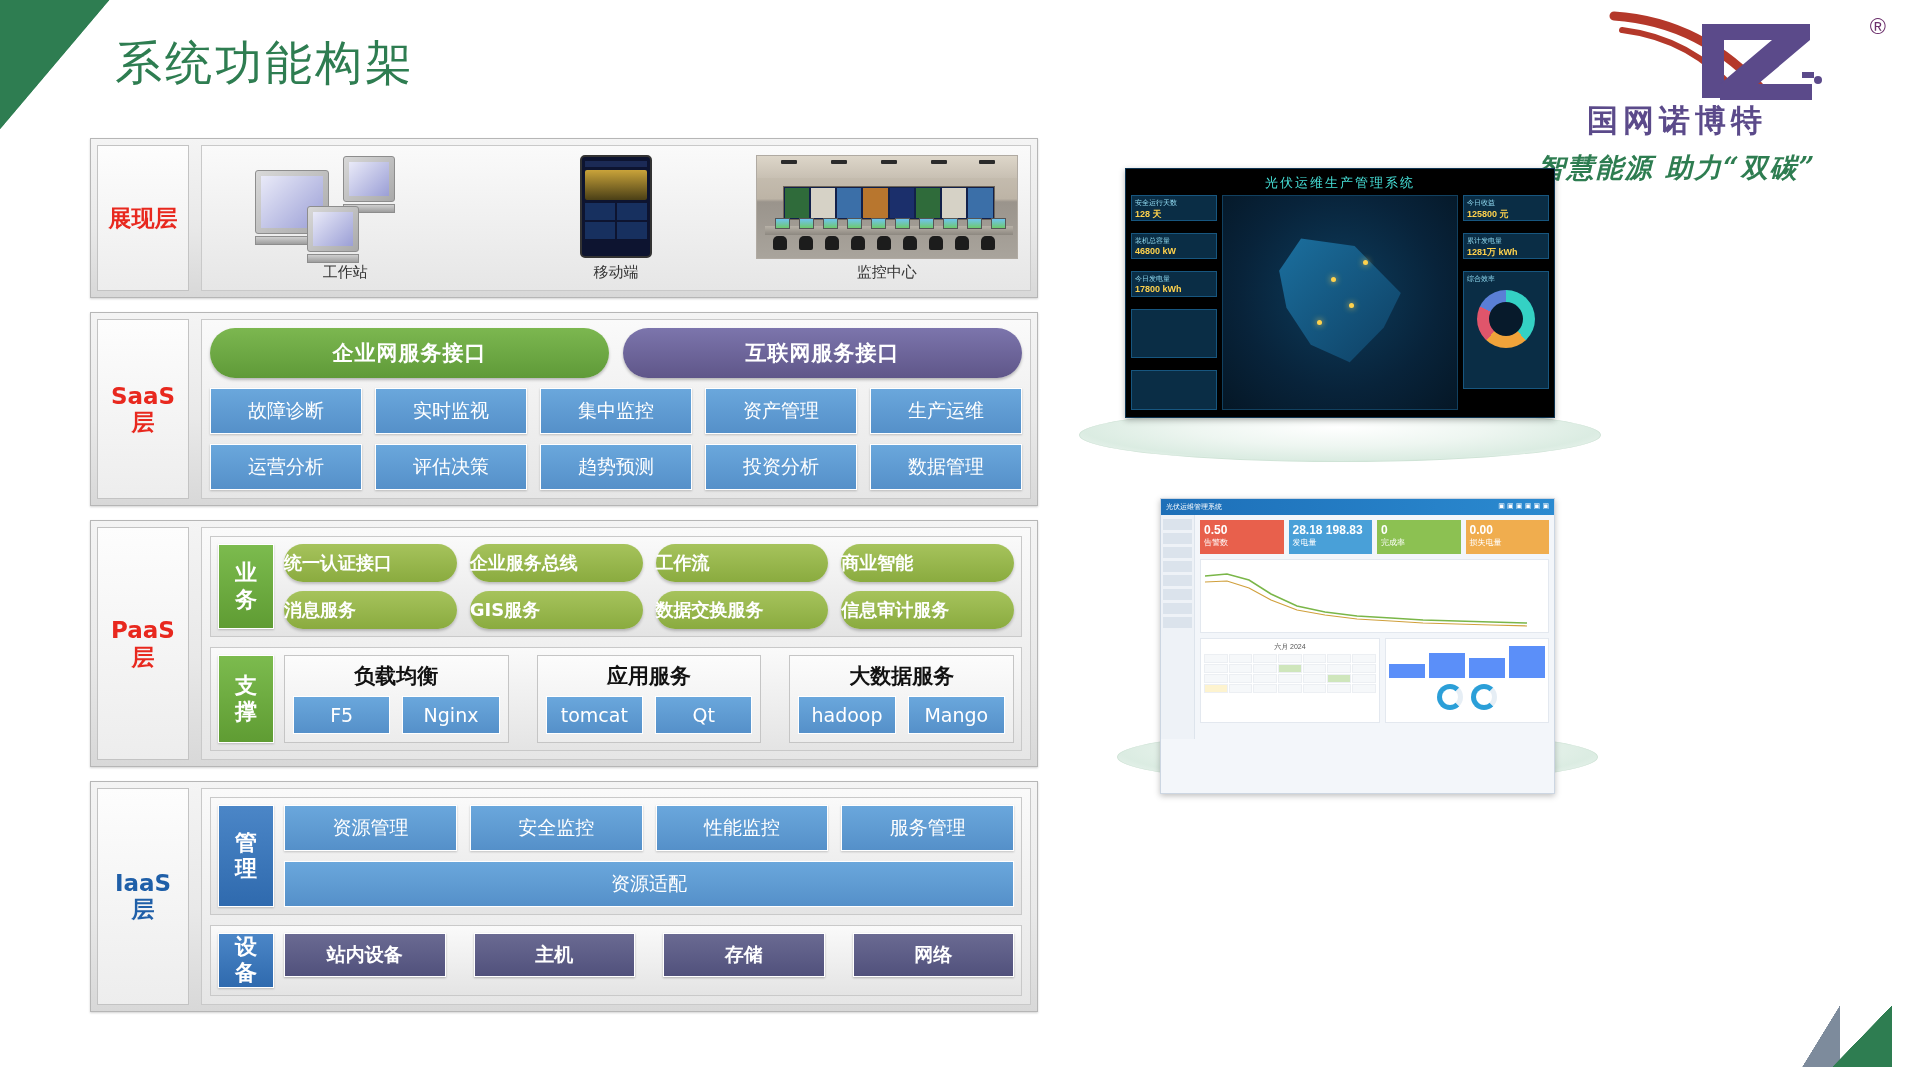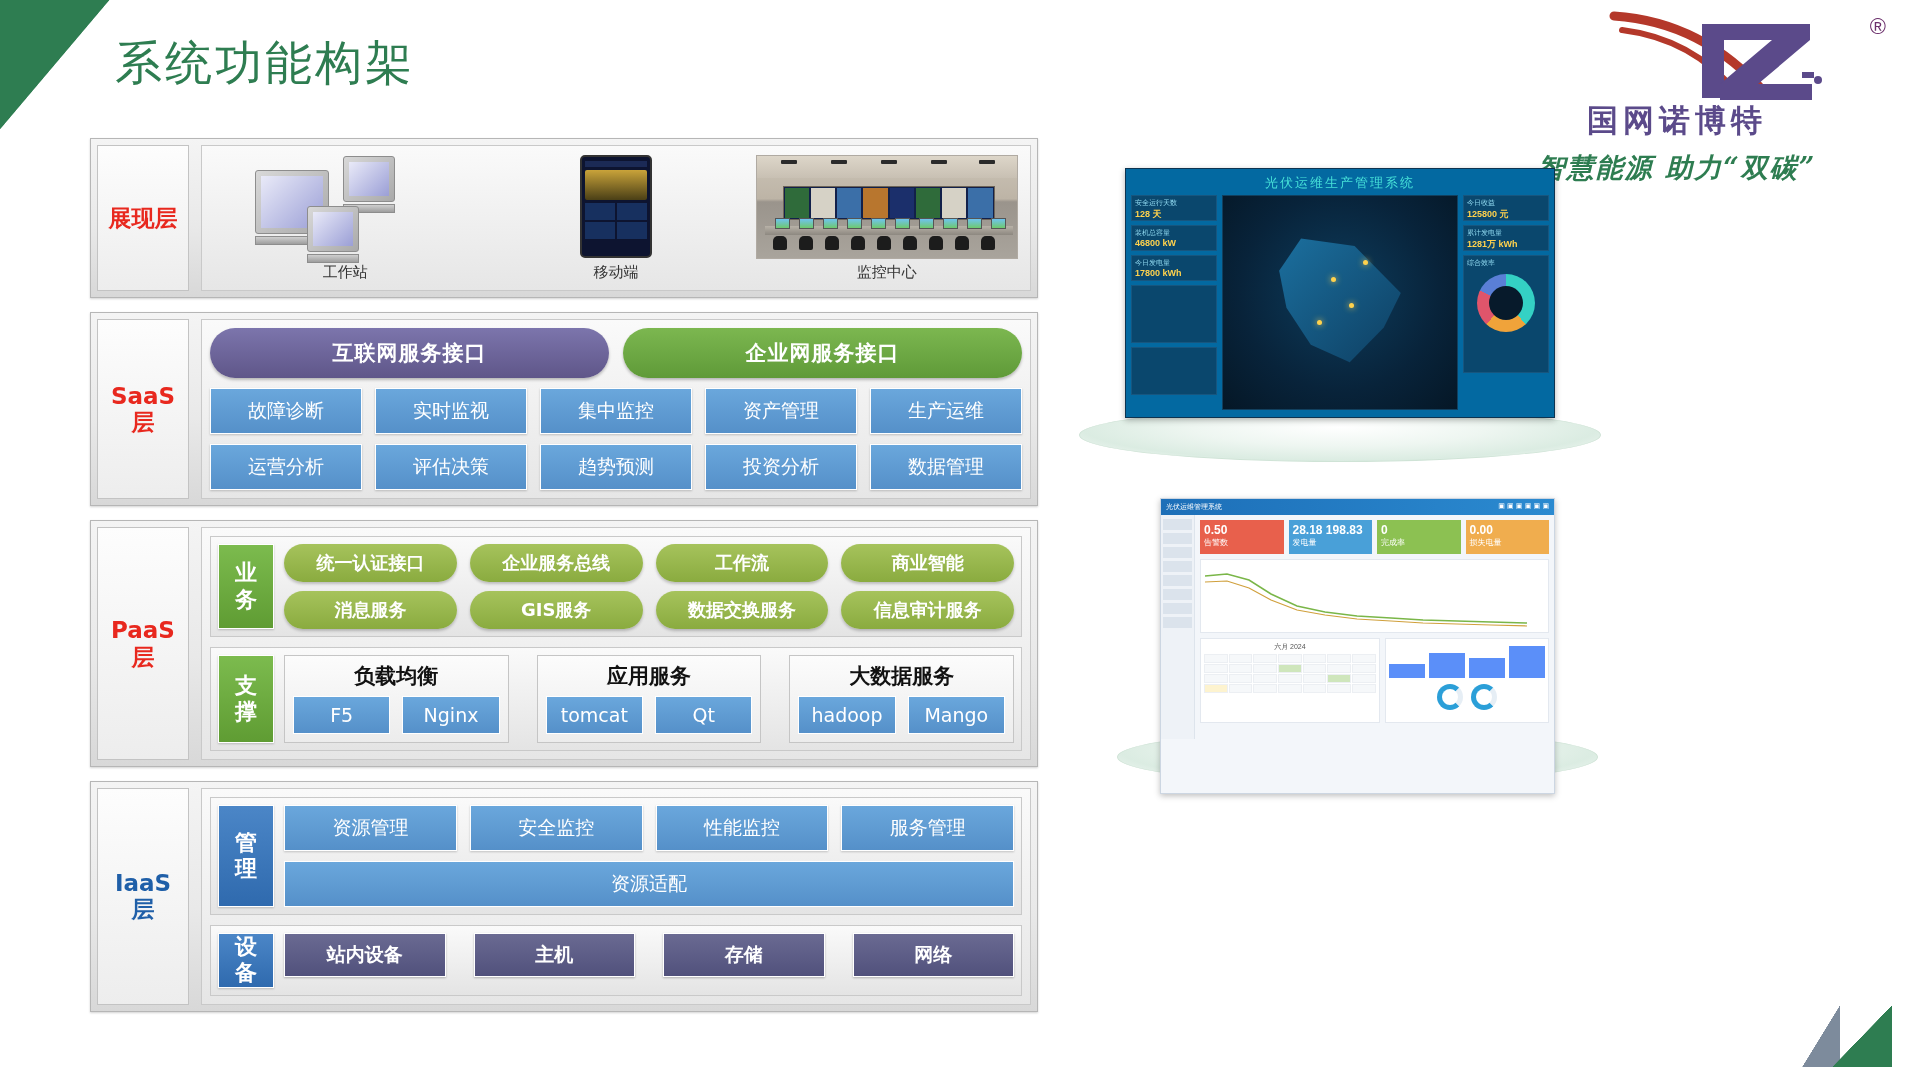--- a/index.html
+++ b/index.html
@@ -161,21 +161,21 @@
     display:flex; align-items:center; justify-content:center; text-align:center;
     line-height:1.2; font-family:"DejaVu Sans","Liberation Sans",sans-serif;
     box-shadow:0 1px 2px rgba(0,0,0,.2);
   }
   .side-tag.blue { background:linear-gradient(to bottom,#4b86c7,#2f6aae); }
   .side-tag.vert span { display:block; }
   .paas-cols { flex:1; margin-left:10px; }
   .cap-row { display:flex; gap:13px; margin-bottom:9px; }
   .cap-row:last-child { margin-bottom:0; }
   .cap-pill {
-    flex:1; border-radius:22px; text-align:center; color:#fff;
+    flex:1; border-radius:22px; color:#fff;
     background:linear-gradient(to bottom,#a6c35c,#8aab3f);
     font-size:18px; font-weight:bold; padding:7px 0;
     box-shadow:0 2px 3px rgba(0,0,0,.22);
     font-family:"DejaVu Sans","Liberation Sans",sans-serif;
   }
 
   .support-cols { flex:1; margin-left:10px; display:flex; gap:28px; }
   .sup-card {
     flex:1; border:1px solid #c5c5c5; background:linear-gradient(to bottom,#fcfcfc,#ececec);
     padding:6px 8px 8px; text-align:center;
@@ -210,27 +210,27 @@
   .shot .pedestal {
     position:absolute; left:-8%; width:116%; height:54px;
     border-radius:50%;
     background:radial-gradient(ellipse at 50% 35%, #ffffff 0%, #eef6f1 40%, #dbece2 70%, #ffffff 100%);
     border:1px solid #cfe3d6;
   }
 
   
   .dash1 {
     left:1125px; top:168px; width:430px; height:250px;
-    background:#0369a1; border:1px solid #0d3350; overflow:hidden;
+    background:#000000; border:1px solid #0d3350; overflow:hidden;
     box-shadow:0 2px 6px rgba(0,0,0,.3);
   }
   .d1-title { text-align:center; color:#46e0d8; font-size:13px; padding:5px 0 3px;
               font-family:"DejaVu Sans","Liberation Sans",sans-serif; letter-spacing:2px; }
   .d1-body { display:flex; height:215px; padding:0 5px; gap:5px; }
-  .d1-col { width:86px; display:flex; flex-direction:column; gap:4px; }
+  .d1-col { width:86px; display:flex; flex-direction:column; gap:12px; }
   .d1-card { background:rgba(14,60,92,.75); border:1px solid #17567f; height:26px;
              font-size:7px; color:#8fd8ef; padding:2px 3px; }
   .d1-card b { color:#ffd24d; font-size:9px; display:block; }
   .d1-map { flex:1; position:relative;
             background:radial-gradient(ellipse at 50% 45%, #0d3c5c 0%, #08233a 60%, #051726 100%);
             border:1px solid #11405f; }
   .d1-map .prov { position:absolute; left:24%; top:20%; width:52%; height:58%;
       background:linear-gradient(135deg,#1b6f9e,#0e3f62);
       clip-path: polygon(18% 0%, 62% 6%, 82% 26%, 100% 44%, 86% 72%, 58% 100%, 26% 86%, 6% 56%, 0% 26%);
       box-shadow:0 0 22px #2ea8e0; }
@@ -394,22 +394,22 @@
 
   <div class="layer">
     <div class="layer-label lab-red">
       <div>
         <span>SaaS</span><br>
         <span>层</span>
       </div>
     </div>
     <div class="layer-body">
       <div class="pill-row">
+        <div class="pill pill-green">企业网服务接口</div>
         <div class="pill pill-purple">互联网服务接口</div>
-        <div class="pill pill-green">企业网服务接口</div>
       </div>
       <div class="btn-grid">
         <div class="btn-blue">故障诊断</div>
         <div class="btn-blue">实时监视</div>
         <div class="btn-blue">集中监控</div>
         <div class="btn-blue">资产管理</div>
         <div class="btn-blue">生产运维</div>
       </div>
       <div class="btn-grid">
         <div class="btn-blue">运营分析</div>

